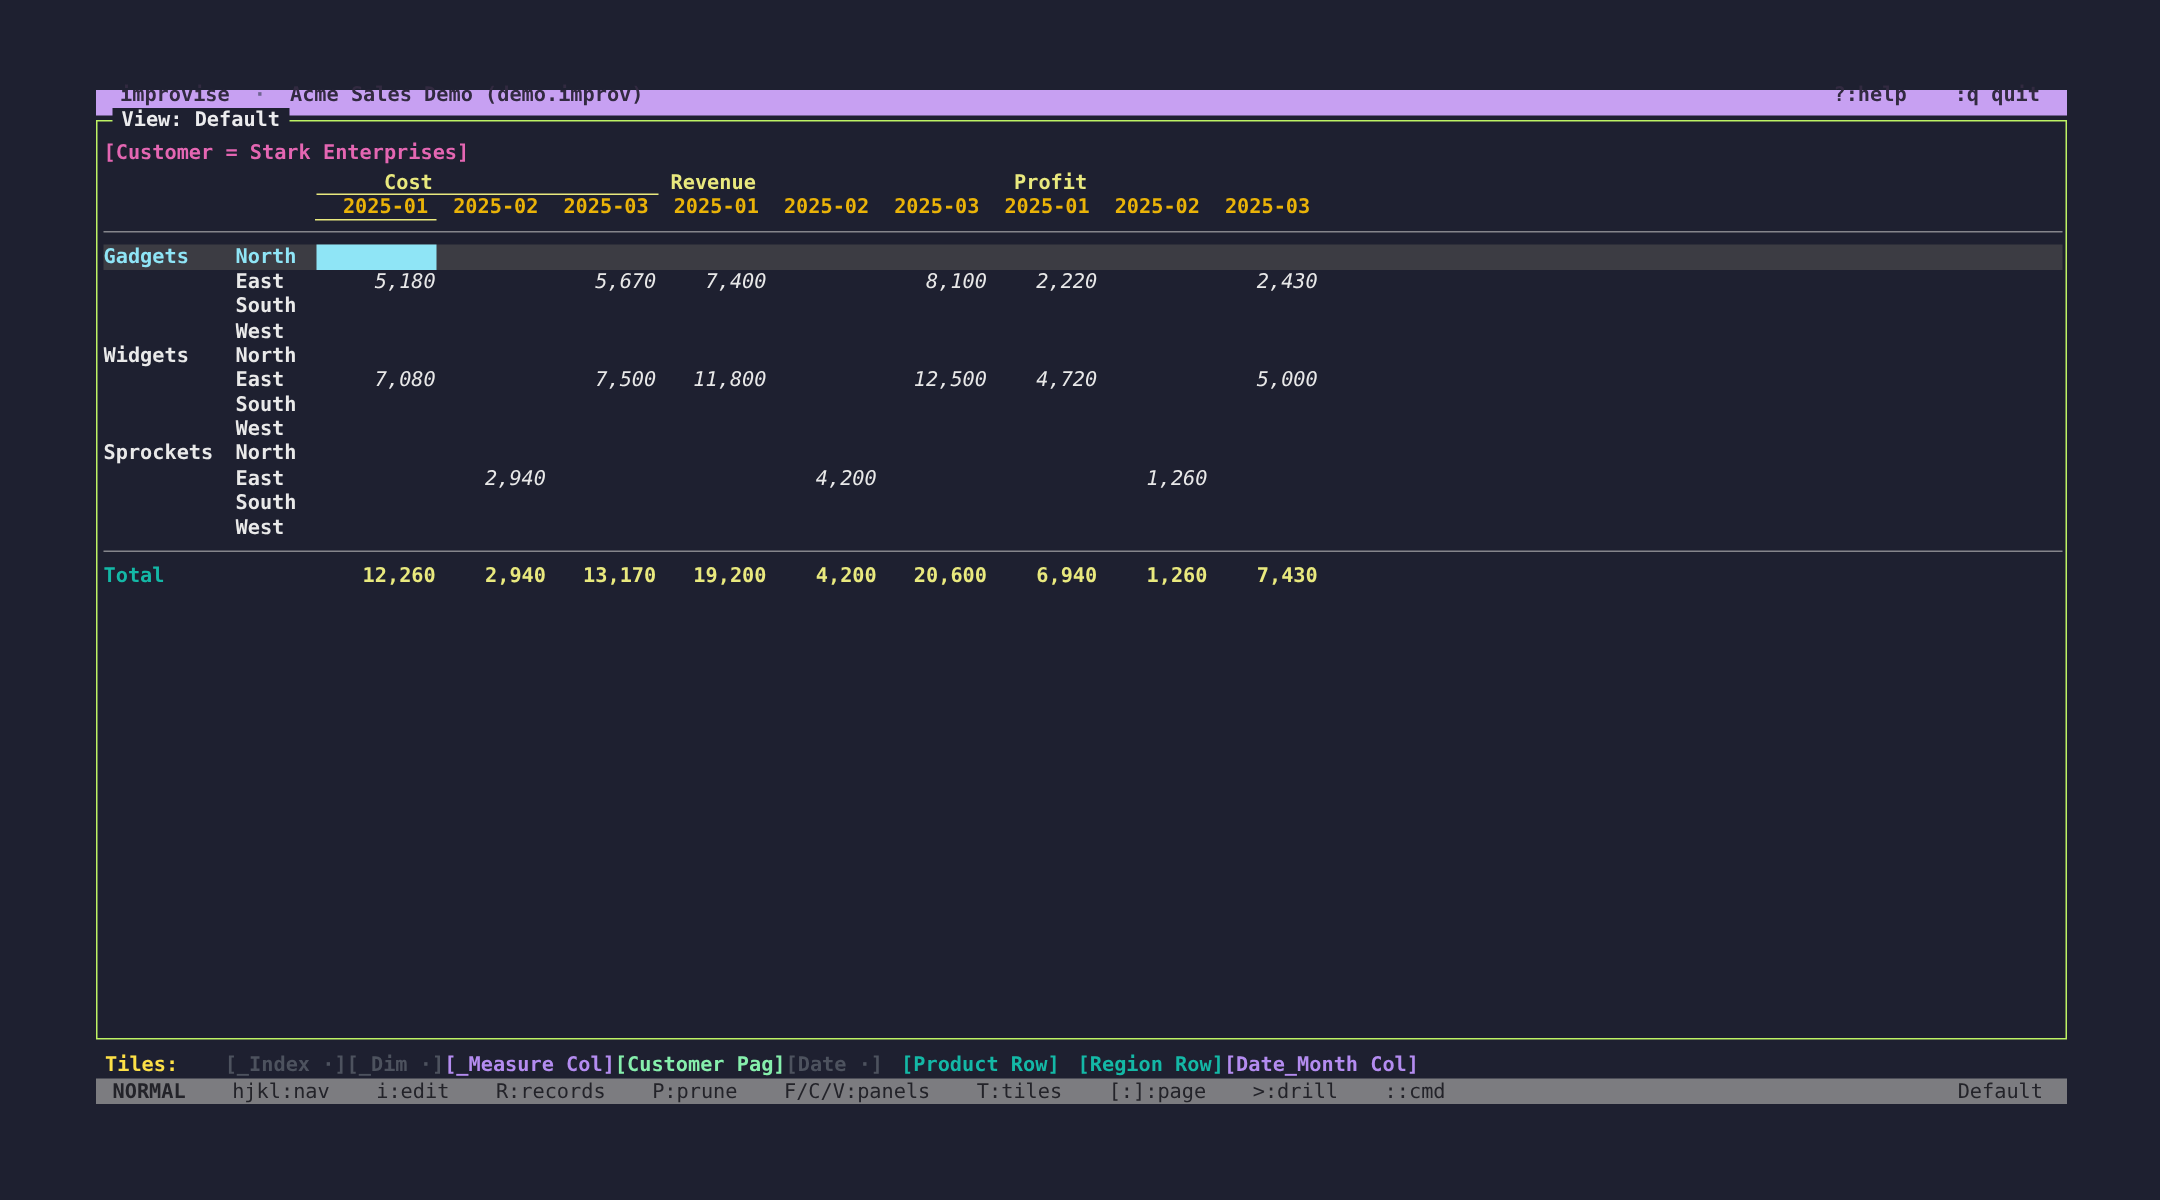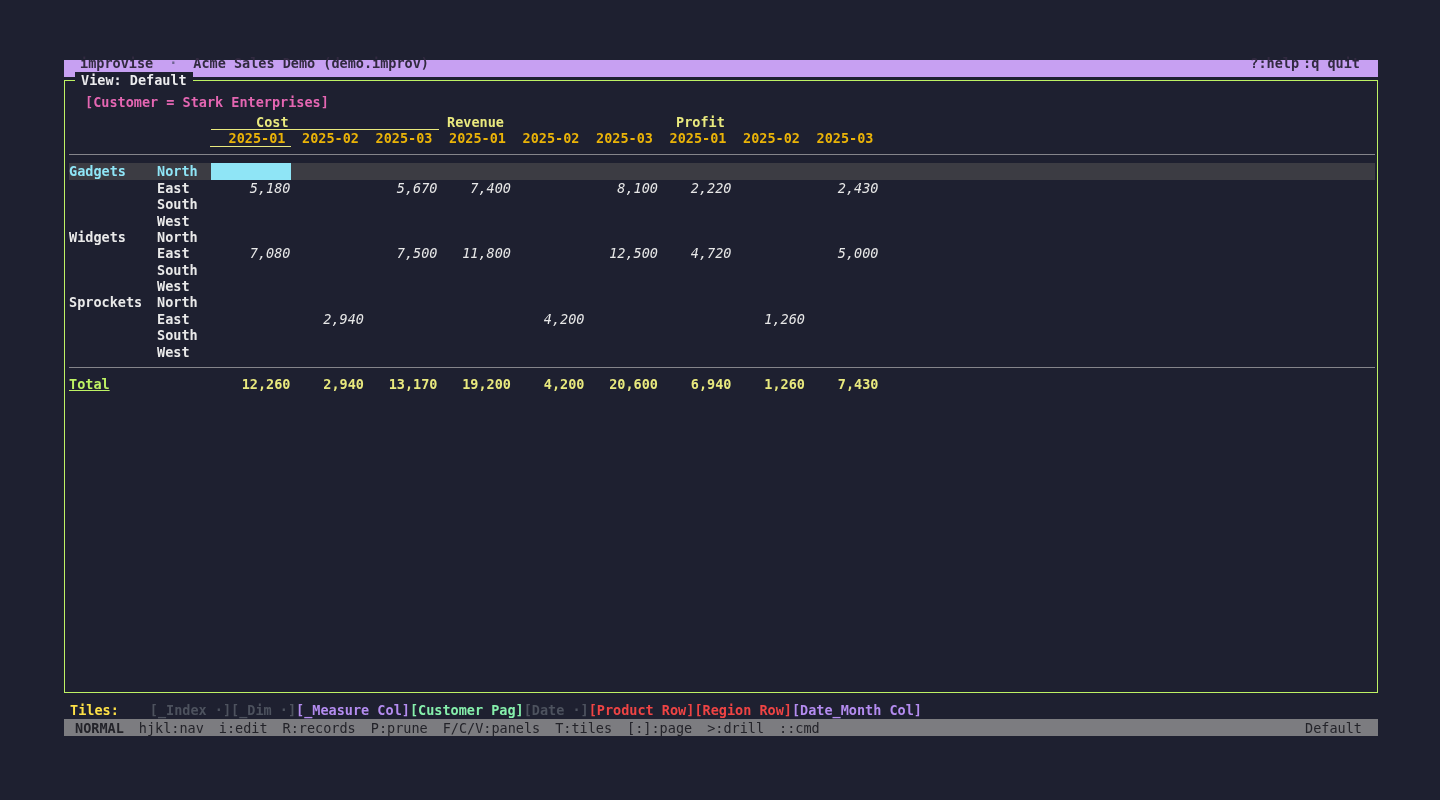--- a/index.html
+++ b/index.html
@@ -13,33 +13,33 @@
     overflow:hidden;
   }
   
   .titlebar {
     position:absolute; left:64px; top:60px; width:1314px; height:17px;
     background:#c7a0f2; color:#322a40; font-weight:bold;
     display:flex; justify-content:space-between; align-items:center;
     padding:0 18px 12px 16px; white-space:nowrap;
   }
   .titlebar .tleft { display:flex; gap:16px; }
-  .titlebar .tright { display:flex; gap:4px; }
+  .titlebar .tright { display:flex; gap:32px; }
   .titlebar .dot { color:#6e6490; }
   
   .viewbox {
     position:absolute; left:64px; top:80px; width:1314px; height:613px;
     border:1px solid #bef264;
   }
   .viewlabel {
     position:absolute; left:10px; top:-9px; background:#1e2030;
     padding:0 6px; font-weight:bold; color:#ececee; white-space:pre;
   }
   .filter {
-    position:absolute; left:20px; top:13px;
+    position:absolute; left:4px; top:13px;
     color:#e466b2; font-weight:bold; white-space:pre;
   }
   
   .tablearea { position:absolute; left:4px; top:33px; width:1306px; }
   .trow { height:16.4px; display:flex; align-items:center; white-space:pre; }
   .cell-product { width:88px; font-weight:bold; overflow:hidden; }
   .cell-region  { width:60px; font-weight:bold; overflow:hidden; }
   .cell-val {
     width:73.5px; text-align:right; font-style:italic; color:#e8e8e8;
     overflow:hidden; height:16.4px; line-height:16.4px;
@@ -57,42 +57,42 @@
   }
   .monthrow .cell-val.m-selected {
     width:80.5px; margin-left:-7px; border-bottom:1px solid #e9e97e;
   }
   .seprow { height:16.4px; position:relative; }
   .seprow .line { position:absolute; top:7px; left:0; right:0; height:1px; background:#85858b; }
   .row-selected { background:#3c3c43; }
   .row-selected .cell-product, .row-selected .cell-region { color:#8fe5f6; }
   .cell-cursor { width:79.5px; margin-left:-6px; background:#8fe5f6; }
   .totalrow { color:#e9e97e; font-weight:bold; }
-  .totalrow .cell-product { color:#bef264;text-decoration:underline; }
+  .totalrow .cell-product { color:#14b8a6; }
   .totalrow .cell-val { font-style:normal; color:#e9e97e; font-weight:bold; }
   
   .tilesrow {
     position:absolute; left:64px; top:701px; width:1314px; height:18px;
     display:flex; align-items:center; white-space:pre;
   }
   .tiles-label { color:#fde047; font-weight:bold; margin-left:6px; }
   .tiles-list { display:flex; margin-left:31px; }
   .tile { font-weight:bold; }
   .tile.dim    { color:#4d525e; }
   .tile.purple { color:#b48cf0; }
   .tile.pink   { color:#86efac; }
-  .tile.green  { color:#ef4444; }
+  .tile.green  { color:#14b8a6;margin-left:12px; }
   
   .statusbar {
     position:absolute; left:64px; top:719px; width:1314px; height:17px;
     background:#7c7c80; color:#232329;
     display:flex; justify-content:space-between; align-items:center;
     padding:0 16px 0 11px; white-space:pre;
   }
-  .statusbar .hints { display:flex; gap:15px;justify-content:flex-end; }
+  .statusbar .hints { display:flex; gap:31px;justify-content:flex-end; }
   .statusbar .mode { font-weight:bold; }
 </style>
 </head>
 <body>
 
 <div class="titlebar">
   <div class="tleft">
     <span>improvise</span>
     <span class="dot">·</span>
     <span>Acme Sales Demo (demo.improv)</span>

